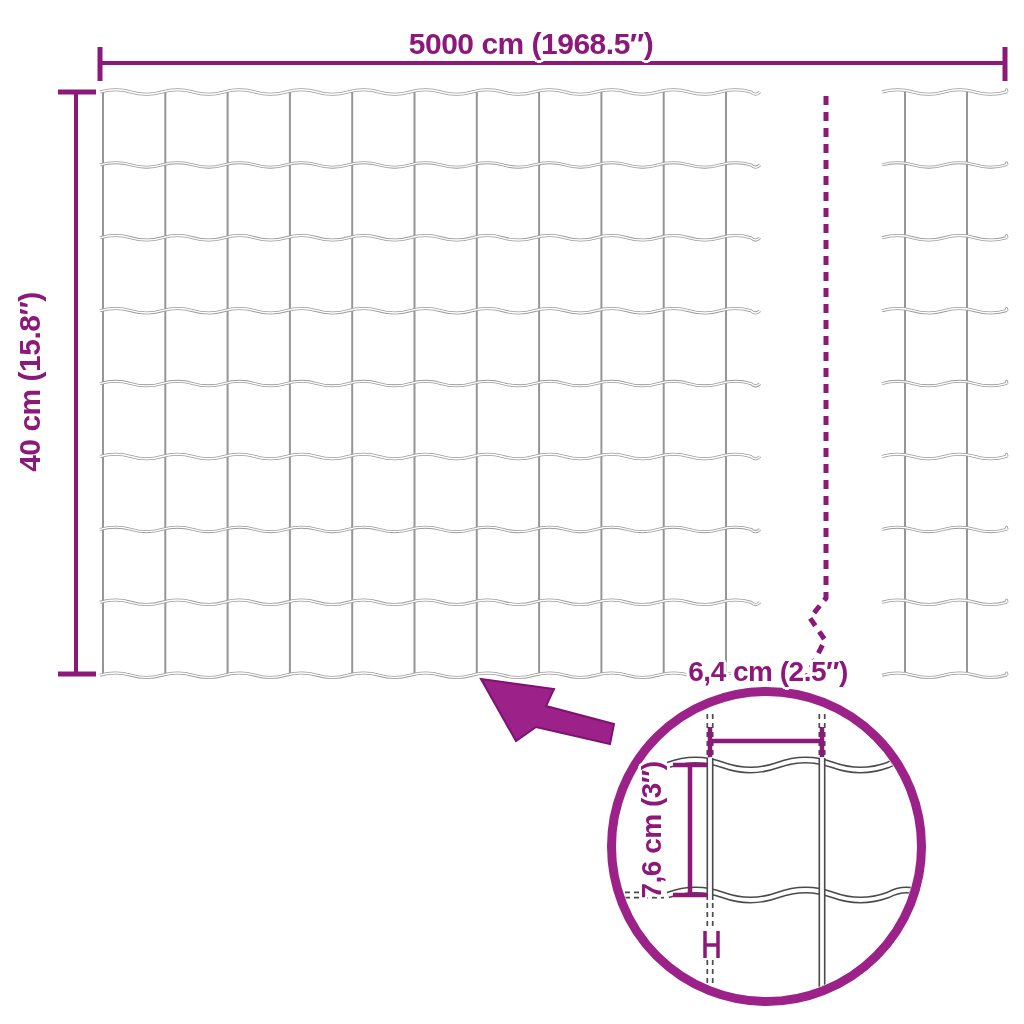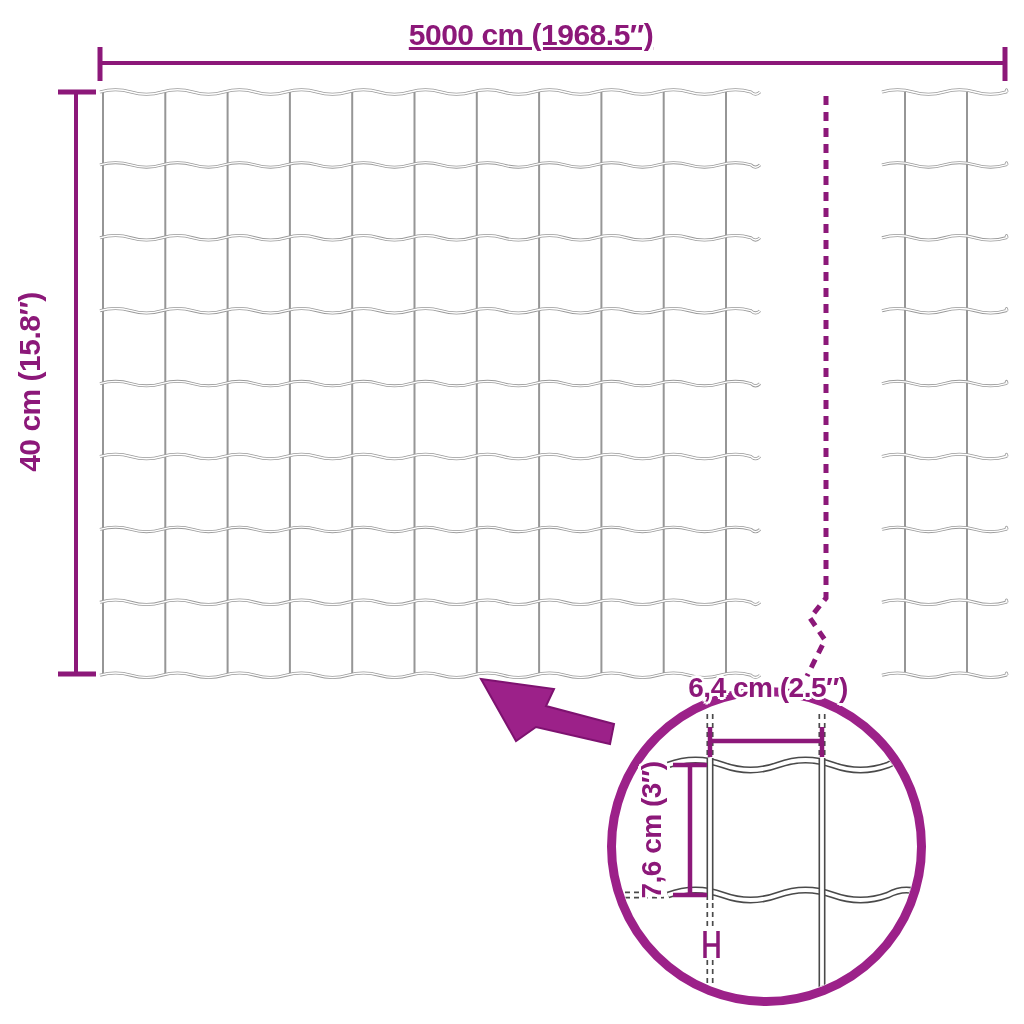--- a/index.html
+++ b/index.html
@@ -138,21 +138,21 @@
         <line x1="673" y1="765" x2="707" y2="765" stroke="#8C1879" stroke-width="4.5"></line>
         <line x1="673" y1="895" x2="707" y2="895" stroke="#8C1879" stroke-width="4.5"></line>
         <line x1="705" y1="931" x2="705" y2="958" stroke="#8C1879" stroke-width="3.5"></line>
         <line x1="718" y1="931" x2="718" y2="958" stroke="#8C1879" stroke-width="3.5"></line>
         <line x1="705" y1="945" x2="718" y2="945" stroke="#8C1879" stroke-width="3.5"></line>
       </g>
 
     <circle cx="766.5" cy="846.5" r="155" fill="none" stroke="#9C2189" stroke-width="9"></circle>
   </svg>
 
-  <div class="dim-label center-x" style="left:531px;top:18px;text-decoration:underline;">5000 cm (1968.5″)</div>
+  <div class="dim-label center-x" style="left:531px;top:27px;">5000 cm (1968.5″)</div>
 
   <div class="dim-label rot" style="left:30px;top:382px;">40 cm (15.8″)</div>
 
-  <div class="dim-label detail-label center-x" style="left:768px;top:672px;text-align:center;">6,4 cm (2.5″)</div>
+  <div class="dim-label detail-label center-x" style="left:768px;top:656px;text-align:center;">6,4 cm (2.5″)</div>
 
   <div class="dim-label detail-label rot" style="left:652px;top:830px;">7,6 cm (3″)</div>
 
 </div>
 
 </body></html>

